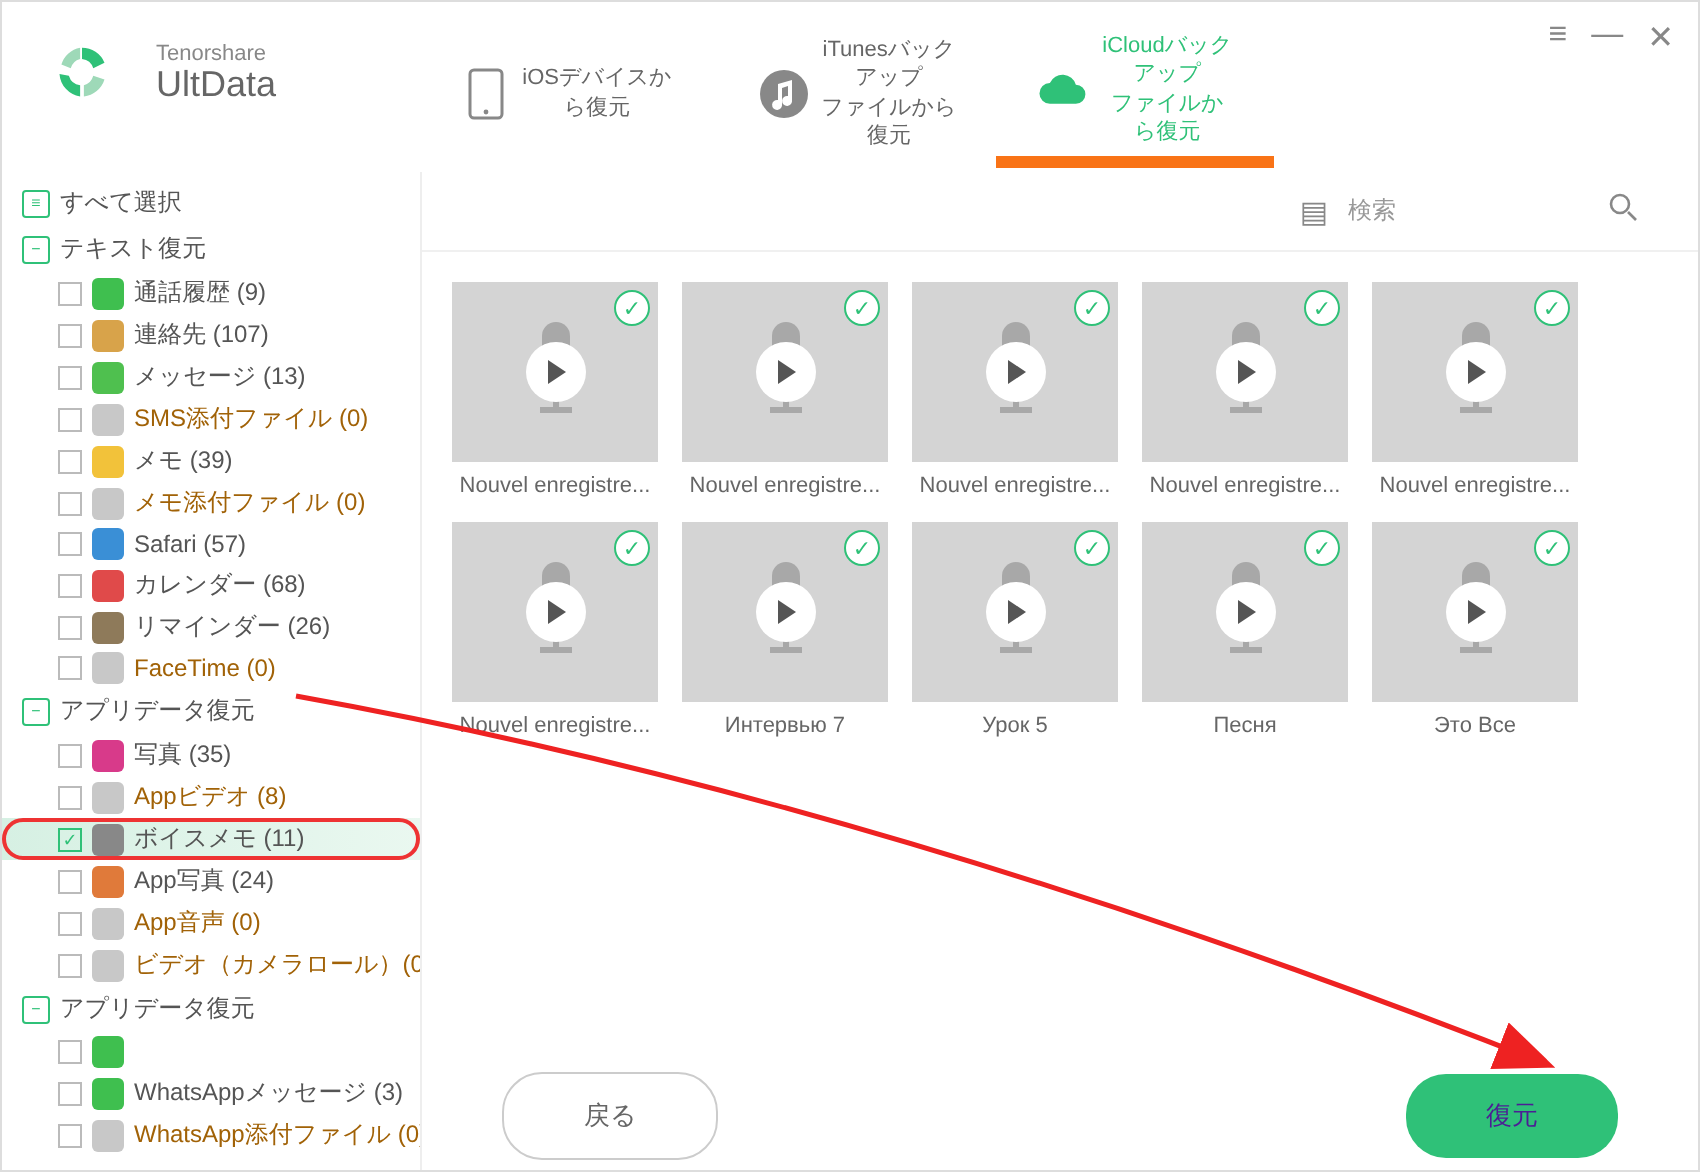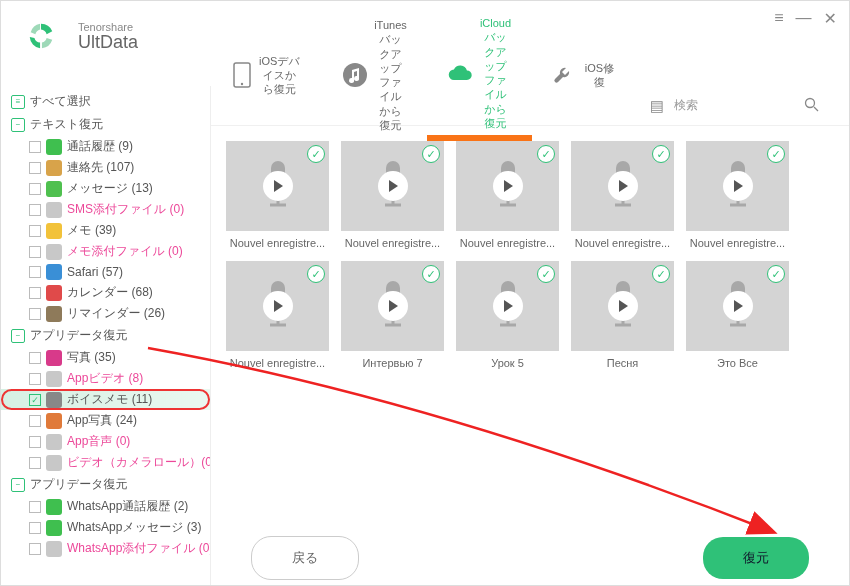--- a/index.html
+++ b/index.html
@@ -21,37 +21,37 @@
 .content{flex:1;display:flex;overflow:hidden}
 .sidebar{width:210px;border-right:1px solid #eee;overflow-y:auto;font-size:12px;color:#555;padding:4px 0}
 .side-group{padding:3px 10px;display:flex;align-items:center;gap:5px}
 .side-item{padding:2px 10px 2px 28px;display:flex;align-items:center;gap:5px;white-space:nowrap}
 .side-item.highlighted{background:linear-gradient(90deg,#d6f0e3,#eaf8f0);position:relative}
 .side-item.highlighted::after{content:"";position:absolute;inset:0;border:2px solid #e33;border-radius:14px;pointer-events:none}
 .cb{width:12px;height:12px;border:1px solid #bbb;display:inline-flex;align-items:center;justify-content:center;font-size:9px;color:#2fc178;flex-shrink:0}
 .cb.checked{border-color:#2fc178;color:#2fc178}
 .gicon{width:14px;height:14px;border:1px solid #2fc178;border-radius:2px;display:inline-flex;align-items:center;justify-content:center;font-size:8px;color:#2fc178;flex-shrink:0}
 .app-ic{width:16px;height:16px;border-radius:3px;flex-shrink:0;display:inline-block}
-.muted{color:#ec4899}
+.muted{color:#a16207}
 .main{flex:1;display:flex;flex-direction:column}
 .toolbar{height:40px;display:flex;align-items:center;justify-content:flex-end;padding:0 30px 0 15px;gap:10px;border-bottom:1px solid #f0f0f0}
 .search{color:#999;font-size:12px;width:120px}
 .ticon{color:#888;font-size:15px}
 .grid{flex:1;padding:15px 15px;display:flex;flex-wrap:wrap;gap:12px;align-content:flex-start;overflow-y:auto}
 .thumb{width:103px;display:flex;flex-direction:column;gap:6px}
 .thumb-box{width:103px;height:90px;background:#d4d4d4;position:relative;display:flex;align-items:center;justify-content:center}
 .thumb-check{position:absolute;top:4px;right:4px;width:18px;height:18px;border:1.5px solid #2fc178;border-radius:50%;display:flex;align-items:center;justify-content:center;color:#2fc178;font-size:11px;background:#fff}
 .play-btn{position:absolute;width:30px;height:30px;border-radius:50%;background:#fff;display:flex;align-items:center;justify-content:center}
 .play-btn::after{content:"";border-left:9px solid #555;border-top:6px solid transparent;border-bottom:6px solid transparent;margin-left:2px}
 .mic-svg{width:44px;height:58px}
 .thumb-label{font-size:11px;color:#666;text-align:center;white-space:nowrap;overflow:hidden;text-overflow:ellipsis}
 .footer{height:55px;display:flex;align-items:center;justify-content:space-between;padding:0 40px}
 .btn{padding:12px 40px;border-radius:20px;font-size:13px;cursor:pointer;border:none}
 .btn-back{background:#fff;border:1px solid #ccc;color:#666}
-.btn-primary{background:#2fc178;color:#0f172a}
+.btn-primary{background:#2fc178;color:#4c1d95}
 .arrow-svg{position:absolute;left:138px;top:340px;pointer-events:none;z-index:10}
 .sidebar::-webkit-scrollbar{width:6px}
 .sidebar::-webkit-scrollbar-thumb{background:#ccc;border-radius:3px}
 </style>
 </head>
 <body>
 
 <div class="window">
   <div class="titlebar">
     <div class="logo">
@@ -88,28 +88,20 @@
       </div>
       <div class="tab active">
         <span class="tab-icon">
             <svg width="30" height="20" viewBox="0 0 30 20">
               <path d="M8 18 A6 6 0 0 1 8 6 A8 8 0 0 1 23 7 A5.5 5.5 0 0 1 23 18 Z" fill="#2fc178"></path>
             </svg>
           </span>
         <span class="tab-label" style="white-space:pre-line">iCloudバックアップ
 ファイルから復元</span>
       </div>
-      <div class="tab">
-        <span class="tab-icon">
-            <svg width="24" height="24" viewBox="0 0 24 24">
-              <path d="M14 5 A5 5 0 0 0 8 11 L3 16 A2 2 0 0 0 6 19 L11 14 A5 5 0 0 0 17 8 L13 12 L10 9 Z" fill="#888"></path>
-            </svg>
-          </span>
-        <span class="tab-label">iOS修復</span>
-      </div>
     </div>
     <div class="win-controls">
       <span>≡</span>
       <span>—</span>
       <span>✕</span>
     </div>
   </div>
 
   <div class="content">
     <div class="sidebar" id="sidebar">
@@ -159,20 +151,25 @@
         <div class="side-item ">
       <span class="cb "></span>
       <span class="app-ic" style="background:#e04a4a"></span>
       <span class="">カレンダー (68)</span>
     </div>
         <div class="side-item ">
       <span class="cb "></span>
       <span class="app-ic" style="background:#8e7a5a"></span>
       <span class="">リマインダー (26)</span>
     </div>
+        <div class="side-item ">
+      <span class="cb "></span>
+      <span class="app-ic" style="background:#c8c8c8"></span>
+      <span class="muted">FaceTime (0)</span>
+    </div>
         <div class="side-group">
           <span class="gicon">−</span>
           <span>アプリデータ復元</span>
         </div>
         <div class="side-item ">
       <span class="cb "></span>
       <span class="app-ic" style="background:#d83a8a"></span>
       <span class="">写真 (35)</span>
     </div>
         <div class="side-item ">
@@ -200,21 +197,20 @@
       <span class="app-ic" style="background:#c8c8c8"></span>
       <span class="muted">ビデオ（カメラロール）(0)</span>
     </div>
         <div class="side-group">
           <span class="gicon">−</span>
           <span>アプリデータ復元</span>
         </div>
         <div class="side-item ">
       <span class="cb "></span>
       <span class="app-ic" style="background:#3fbf4f"></span>
-      <span class="">WhatsApp通話履歴 (2)</span>
     </div>
         <div class="side-item ">
       <span class="cb "></span>
       <span class="app-ic" style="background:#3fbf4f"></span>
       <span class="">WhatsAppメッセージ (3)</span>
     </div>
         <div class="side-item ">
       <span class="cb "></span>
       <span class="app-ic" style="background:#c8c8c8"></span>
       <span class="muted">WhatsApp添付ファイル (0)</span>

